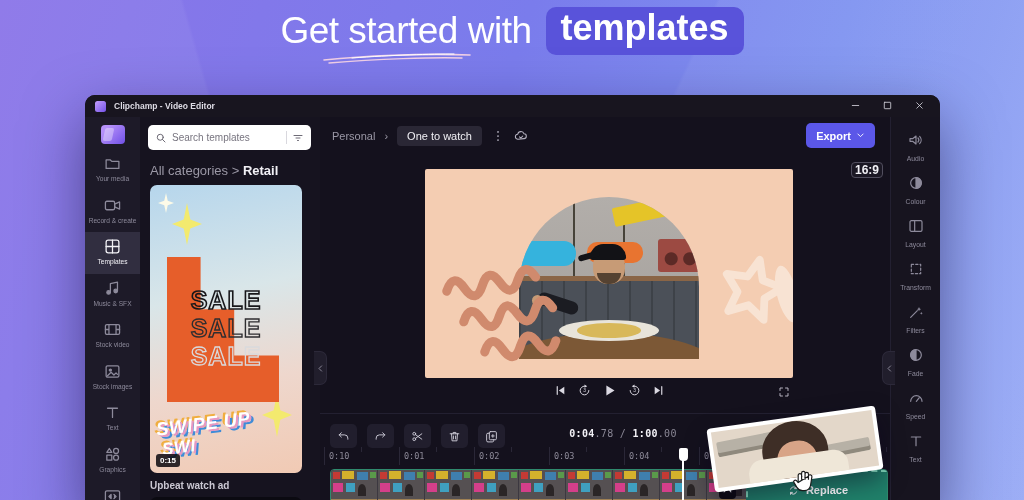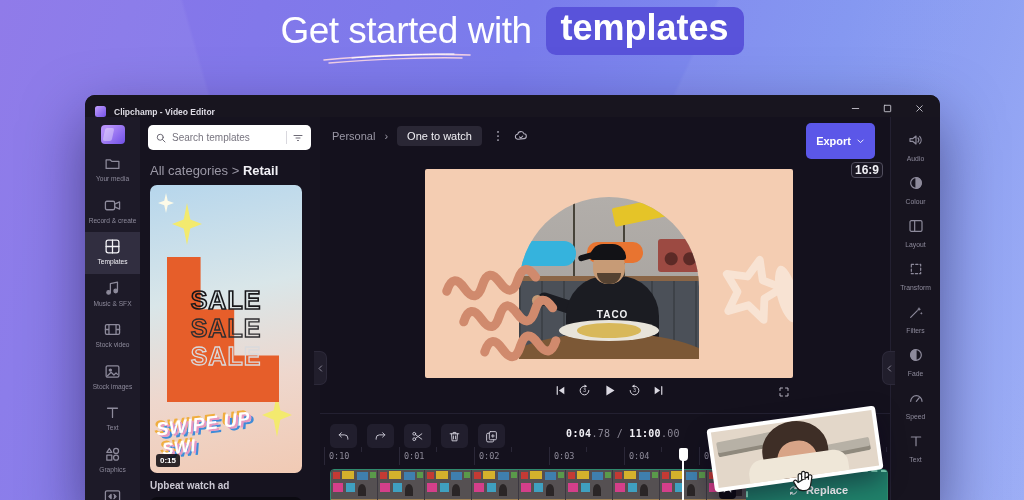--- a/index.html
+++ b/index.html
@@ -12,21 +12,21 @@
 
   
   .hero{position:absolute;top:2px;left:0;right:0;height:58px;display:flex;justify-content:center;align-items:center;gap:14px}
   .hero-prefix{font-size:37px;color:#fff;font-weight:400;letter-spacing:-.5px}
   .hero-chip{font-size:36px;color:#fff;font-weight:700;background:#5953da;border-radius:10px;padding:0 15px 6px;line-height:1.18}
   .scribble{position:absolute;left:322px;top:49px;width:150px;height:17px}
 
   
   .window{position:absolute;left:85px;top:95px;width:855px;height:414px;background:#14111d;
           border-radius:10px 10px 0 0;box-shadow:0 24px 60px rgba(15,8,50,.5);overflow:hidden}
-  .titlebar{position:absolute;top:0;left:0;right:0;height:22px;background:#18151f;display:flex;align-items:flex-end;gap:8px;padding:0 10px}
+  .titlebar{position:absolute;top:0;left:0;right:0;height:22px;background:#18151f;display:flex;align-items:center;gap:8px;padding:0 10px}
   .tb-logo{width:11px;height:11px;border-radius:2.5px;background:linear-gradient(135deg,#c29efc,#7452e8)}
   .tb-title{font-size:8.5px;color:#dddbe4;font-weight:700}
   .tb-controls{margin-left:auto;display:flex;gap:21px;align-items:center;padding-right:5px}
   .tb-btn{background:none;border:none;color:#d6d4de;cursor:pointer;display:flex}
   .tb-btn svg{width:11px;height:11px}
 
   
   .left-rail{position:absolute;left:0;top:22px;width:55px;bottom:0;background:#1d1a28;display:flex;flex-direction:column;align-items:center}
   .rail-logo{width:24px;height:19px;margin:8px 0 5px;border-radius:4px;background:linear-gradient(135deg,#b691fa 20%,#7050e6);position:relative;overflow:hidden;flex:0 0 auto}
   .rail-logo:after{content:"";position:absolute;left:3px;top:3px;width:9px;height:13px;background:rgba(255,255,255,.35);border-radius:2px;transform:skewX(-12deg)}
@@ -63,21 +63,21 @@
   .dur{position:absolute;left:6px;bottom:6px;background:rgba(10,8,14,.85);color:#fff;font-size:8px;font-weight:700;padding:2px 4px;border-radius:3px}
   .cardname{position:absolute;left:10px;top:363px;font-size:10px;font-weight:700;color:#cac7d2}
   .card2{position:absolute;left:10px;top:380px;width:152px;height:24px;border-radius:7px 7px 0 0;background:#0b0a11}
 
   
   .main{position:absolute;left:235px;top:22px;width:570px;bottom:0;background:#14111d}
   .crumb2{position:absolute;left:12px;top:9px;display:flex;align-items:center;gap:9px;font-size:11px;color:#9b98a6}
   .pill{background:#2a2735;color:#f1f0f5;padding:4px 10px;border-radius:4px;cursor:pointer}
   .mini-ic{background:none;border:none;color:#b5b2c0;cursor:pointer;display:flex}
   .mini-ic svg{width:14px;height:14px}
-  .export{position:absolute;right:15px;top:6px;height:36px;padding:0 10px;background:#5b57e8;border:none;border-radius:5px;color:#fff;
+  .export{position:absolute;right:15px;top:6px;height:25px;padding:0 10px;background:#5b57e8;border:none;border-radius:5px;color:#fff;
           font-family:inherit;font-size:11px;font-weight:700;display:flex;align-items:center;gap:5px;cursor:pointer}
   .export svg{width:9px;height:9px}
   .aspect{position:absolute;left:531px;top:45px;min-width:31px;height:16px;border:1.5px solid #514e5e;background:#1b1824;border-radius:4px;
           color:#f1f0f5;font-size:12px;font-weight:700;display:flex;align-items:center;justify-content:center;padding:0 3px}
 
   
   .stage{position:absolute;left:105px;top:52px;width:368px;height:209px;background:#f4cdb2;border-radius:2px;overflow:hidden}
   .arch{position:absolute;left:94px;top:28px;width:180px;height:162px;border-radius:90px 90px 0 0;overflow:hidden;
         background:linear-gradient(#b2aeaa,#a49f9a)}
   .pipe-v1{position:absolute;left:30%;top:0;width:2px;height:55%;background:#474339}
@@ -383,23 +383,20 @@
         <div class="pipe-v1"></div>
         <div class="pipe-v2"></div>
         <div class="bb bb-yellow"></div>
         <div class="bb bb-blue"></div>
         <div class="bb bb-orange"></div>
         <div class="bb bb-maroon"></div>
         <div class="wood"></div>
         <div class="bench"></div>
         <div class="arm"></div>
         <div class="hand"></div>
-        <div class="hoodie">
-            <span>TACO</span>
-          </div>
         <div class="head"></div>
         <div class="cap"></div>
         <div class="brim"></div>
         <div class="table"></div>
         <div class="plate"></div>
         <div class="food"></div>
       </div>
       <svg class="squiggles" viewBox="0 0 170 110">
         <g fill="none" stroke="#d08a6d" stroke-width="9" stroke-linecap="round">
           <path d="M10 22 q9 -18 18 0 q9 18 18 0 q9 -18 18 0 q9 18 18 0 q9 -18 18 0"></path>
@@ -491,21 +488,21 @@
     <button class="tbx" style="left:158px">
         <span style="display: flex;">
           <svg viewBox="0 0 24 24" fill="none" stroke="currentColor" stroke-width="1.8" stroke-linecap="round" stroke-linejoin="round">
             <rect x="8" y="3" width="13" height="15" rx="2"></rect>
             <path d="M16 18v1.5a2.5 2.5 0 01-2.5 2.5H5.5A2.5 2.5 0 013 19.5V8.5A2.5 2.5 0 015.5 6H8"></path>
             <path d="M14.5 8.5v5M12 11h5"></path>
           </svg>
         </span>
       </button>
 
-    <div class="timecode"><span class="tw">0:04</span><span>.78</span><span> / </span><span class="tw">11:00</span><span>.00</span></div>
+    <div class="timecode"><span class="tw">0:04</span><span>.78</span><span> / </span><span class="tw">1:00</span><span>.00</span></div>
 
     <button class="tl-collapse">
         <span style="display: flex;">
           <svg viewBox="0 0 24 24" fill="none" stroke="currentColor" stroke-width="1.8" stroke-linecap="round" stroke-linejoin="round">
             <path d="M5 8l7 7 7-7" stroke-width="2.4"></path>
           </svg>
         </span>
       </button>
     <button class="tl-zoomout">
         <span style="display: flex;">

